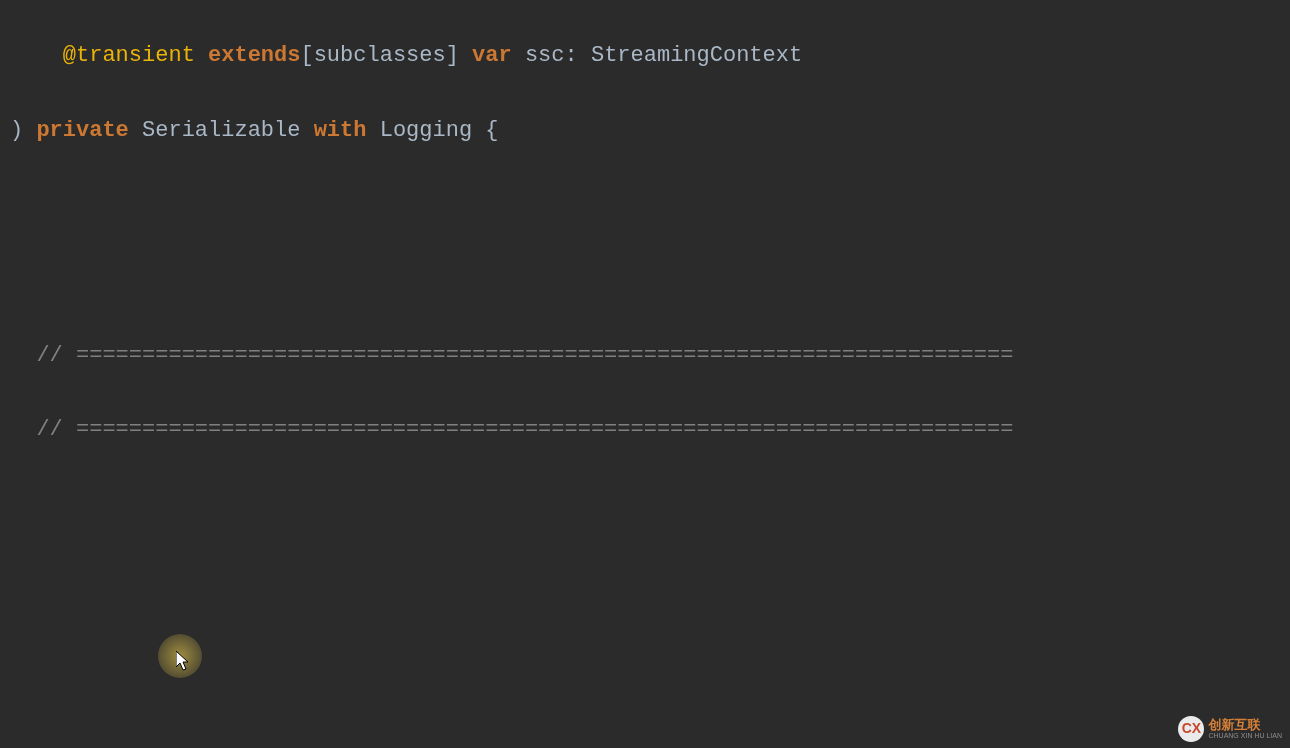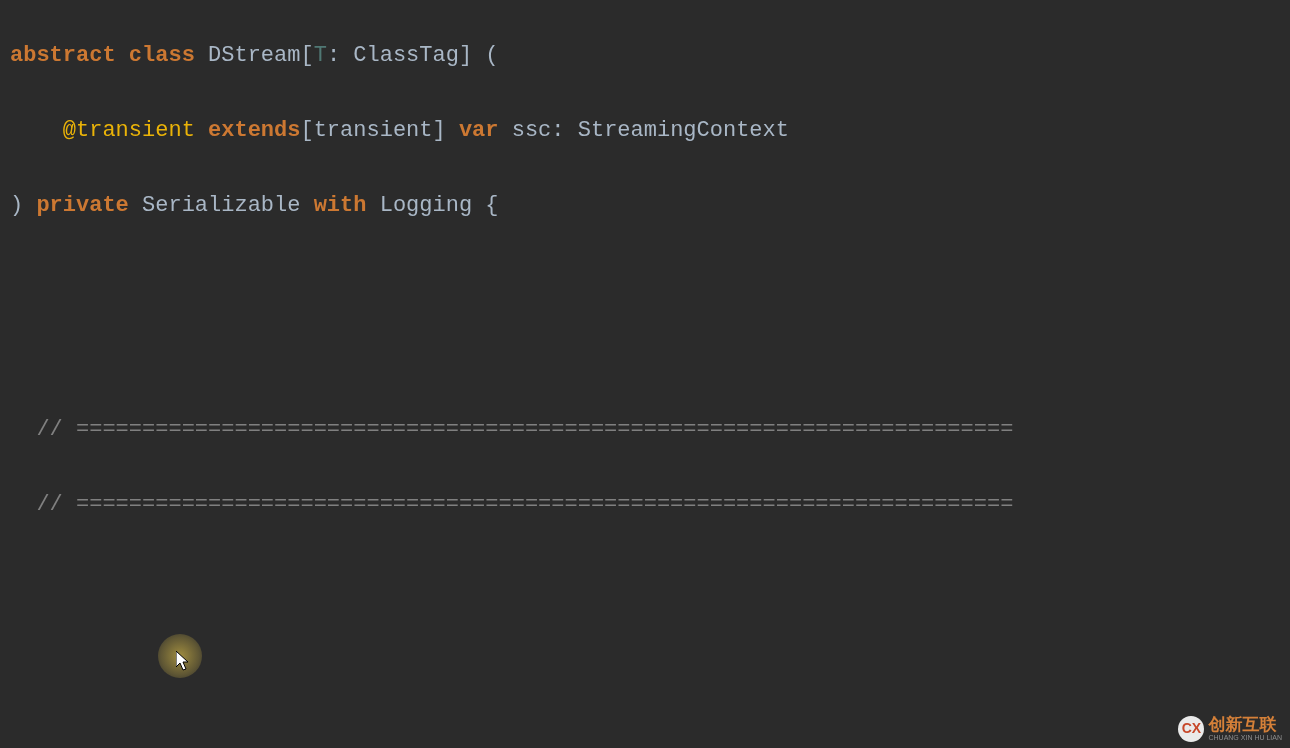--- a/index.html
+++ b/index.html
@@ -69,22 +69,21 @@
     font-family: sans-serif;
     font-size: 11px;
     color: #f0a050;
     line-height: 1.1;
   }
 </style>
 </head>
 <body>
 
 <div class="editor">
-<span class="line"><span class="kw-orange">abstract</span> <span class="kw-orange">class</span> <span class="identifier">DStream</span><span class="identifier">[</span><span class="type-param">T</span><span class="identifier">: ClassTag</span><span class="identifier">]</span><span class="identifier"> (</span></span>
-<span class="line"><span>    </span><span class="annotation">@transient</span> <span class="kw-orange">extends</span><span class="identifier">[transient]</span> <span class="kw-orange">var</span><span class="identifier"> ssc: StreamingContext</span></span>
+<span class="line"><span>    </span><span class="annotation">@transient</span> <span class="kw-orange">extends</span><span class="identifier">[subclasses]</span> <span class="kw-orange">var</span><span class="identifier"> ssc: StreamingContext</span></span>
 <span class="line"><span class="identifier">)</span> <span class="kw-orange">private</span><span class="identifier"> Serializable </span><span class="kw-orange">with</span><span class="identifier"> Logging {</span></span>
 <span class="line"></span>
 <span class="line"></span>
 <span class="line"><span>  </span><span class="comment">// =======================================================================</span></span>
 <span class="line"><span>  </span><span class="comment">// =======================================================================</span></span>
 <span class="line"></span>
 
 
 
 
@@ -99,16 +98,16 @@
 <div class="mouse-highlight" style="left:158px; top:634px;"></div>
 <div class="mouse-cursor" style="left:176px; top:648px;">
   <svg width="16" height="20" viewBox="0 0 16 20">
     <path d="M0 0 L0 16 L4 12 L7 19 L10 18 L7 11 L12 11 Z" fill="#ffffff" stroke="#000000" stroke-width="1"></path>
   </svg>
 </div>
 
 <div class="watermark">
   <div class="watermark-logo">CX</div>
   <div>
-    <div class="watermark-text" style="font-size:17px;color:#e88a3a;font-weight:bold;">创新互联</div>
+    <div class="watermark-text" style="font-size:13px;color:#e88a3a;font-weight:bold;">创新互联</div>
     <div class="watermark-text" style="font-size:7px;color:#999;">CHUANG XIN HU LIAN</div>
   </div>
 </div>
 
 </body></html>

